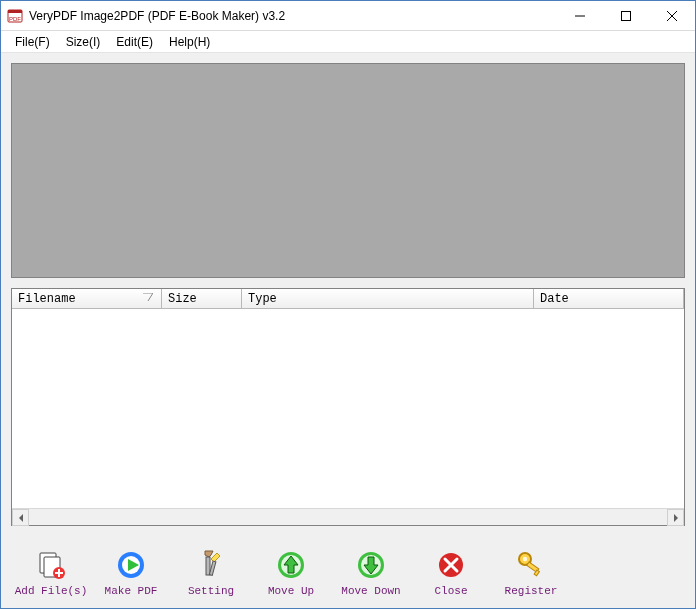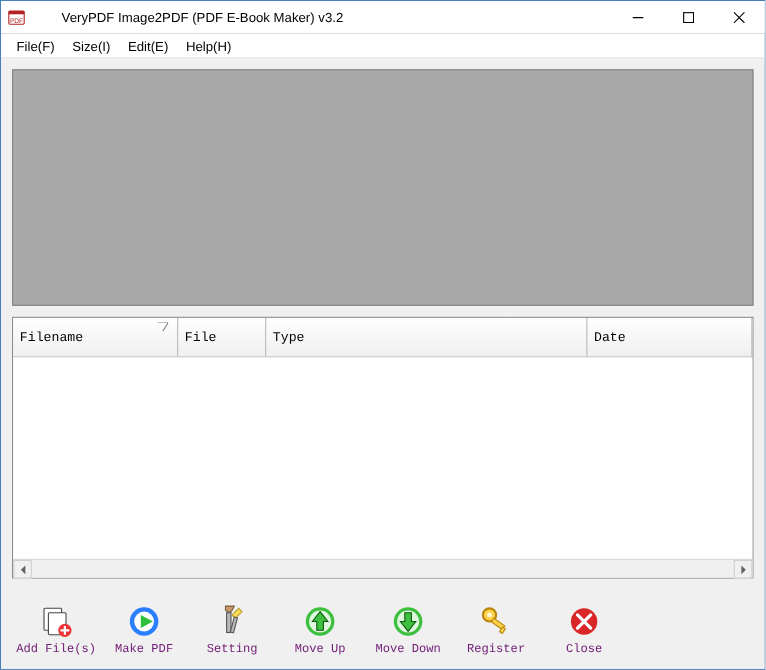--- a/index.html
+++ b/index.html
@@ -1,38 +1,38 @@
 <!DOCTYPE html>
 <html><head>
 <meta charset="utf-8">
 <style>
 * { box-sizing: border-box; margin: 0; padding: 0; }
 body { font-family: "Segoe UI", "Microsoft YaHei", Tahoma, sans-serif; font-size: 12px; background: #fff; overflow: hidden; width: 696px; height: 609px; }
 
 .window { width: 696px; height: 609px; border: 1px solid #4a7ebb; display: flex; flex-direction: column; background: #f0f0f0; }
 
 
-.titlebar { height: 30px; background: #fff; display: flex; align-items: center; padding-left: 6px; border-bottom: 1px solid #dcdcdc; gap: 27px; }
+.titlebar { height: 30px; background: #fff; display: flex; align-items: center; padding-left: 6px; border-bottom: 1px solid #dcdcdc; }
 .titlebar .app-icon { width: 16px; height: 16px; margin-right: 6px; display: inline-flex; align-items: center; justify-content: center; }
 .titlebar .title { flex: 1; font-size: 12px; color: #000; }
 .window-controls { display: flex; height: 100%; }
 .window-controls .wc { width: 46px; height: 100%; display: flex; align-items: center; justify-content: center; background: #fff; }
 .window-controls svg { width: 10px; height: 10px; }
 
 
 .menubar { height: 22px; background: #fff; display: flex; align-items: center; padding: 0 6px; border-bottom: 1px solid #e4e4e4; }
 .menubar .menu-item { padding: 16px 8px; font-size: 12px; color: #000; cursor: default; }
 
 
 .client { flex: 1; background: #f0f0f0; padding: 10px; display: flex; flex-direction: column; }
 
 .preview-pane { height: 215px; border: 1px solid #828282; background: #a9a9a9; margin-bottom: 10px; position: relative; }
 
 .listview { flex: 1; background: #fff; border: 1px solid #828282; display: flex; flex-direction: column; min-height: 0; }
-.lv-header { display: flex; height: 36px; background: linear-gradient(#ffffff,#efefef); border-bottom: 1px solid #b8b8b8; }
+.lv-header { display: flex; height: 20px; background: linear-gradient(#ffffff,#efefef); border-bottom: 1px solid #b8b8b8; }
 .lv-header .col { border-right: 1px solid #b8b8b8; padding: 2px 6px; font-family: "Courier New", monospace; font-size: 12px; display: flex; align-items: center; position: relative; }
 .lv-header .col .sort-arrow { position: absolute; right: 8px; top: 4px; }
 .lv-body { flex: 1; overflow: hidden; background: #fff; }
 .lv-scroll { height: 17px; background: #f0f0f0; display: flex; border-top: 1px solid #d8d8d8; }
 .lv-scroll .sb-btn { width: 17px; height: 17px; background: #f0f0f0; border: 1px solid #cfcfcf; display: flex; align-items: center; justify-content: center; }
 .lv-scroll .sb-track { flex: 1; background: #f0f0f0; }
 .sb-arrow { width:0;height:0;border-top:4px solid transparent;border-bottom:4px solid transparent; }
 .sb-arrow.left { border-right:4px solid #606060; }
 .sb-arrow.right { border-left:4px solid #606060; }
 
@@ -90,21 +90,21 @@
 
     <div class="listview">
       <div class="lv-header">
         <div class="col" style="width:150px">
           <span>Filename</span>
           <span class="sort-arrow"><svg width="10" height="10">
                 <polyline points="0,0 10,0 5,8" fill="none" stroke="#888" stroke-width="1"></polyline>
               </svg></span>
         </div>
         <div class="col" style="width:80px">
-          <span>File</span>
+          <span>Size</span>
         </div>
         <div class="col" style="flex:1">
           <span>Type</span>
         </div>
         <div class="col" style="width:150px">
           <span>Date</span>
         </div>
       </div>
       <div class="lv-body"></div>
       <div class="lv-scroll">
@@ -175,34 +175,34 @@
             <circle cx="16" cy="16" r="10" fill="#dff7df"></circle>
             <path d="M16 25 L23 16 L19 16 L19 8 L13 8 L13 16 L9 16 Z" fill="#3fbf3f" stroke="#0a5a0a"></path>
           </svg>
       </span>
       <span class="tb-label">Move Down</span>
     </div>
 
     <div class="tb-btn">
       <span class="tb-icon">
         <svg viewBox="0 0 32 32">
+            <circle cx="16" cy="16" r="12" fill="#d92626"></circle>
+            <path d="M10 10 L22 22 M22 10 L10 22" stroke="#fff" stroke-width="3" stroke-linecap="round"></path>
+          </svg>
+      </span>
+      <span class="tb-label">Close</span>
+    </div>
+
+    <div class="tb-btn">
+      <span class="tb-icon">
+        <svg viewBox="0 0 32 32">
             <circle cx="10" cy="10" r="6" fill="#ffd24a" stroke="#b8860b" stroke-width="2"></circle>
             <circle cx="10" cy="10" r="2.2" fill="#fff8e1"></circle>
             <rect x="14" y="13" width="12" height="4" transform="rotate(35 14 13)" fill="#ffd24a" stroke="#b8860b"></rect>
             <rect x="22" y="21" width="3" height="5" transform="rotate(35 22 21)" fill="#ffd24a" stroke="#b8860b"></rect>
           </svg>
       </span>
       <span class="tb-label">Register</span>
     </div>
 
-    <div class="tb-btn">
-      <span class="tb-icon">
-        <svg viewBox="0 0 32 32">
-            <circle cx="16" cy="16" r="12" fill="#d92626"></circle>
-            <path d="M10 10 L22 22 M22 10 L10 22" stroke="#fff" stroke-width="3" stroke-linecap="round"></path>
-          </svg>
-      </span>
-      <span class="tb-label">Close</span>
-    </div>
-
   </div>
 
 </div>
 
 </body></html>

